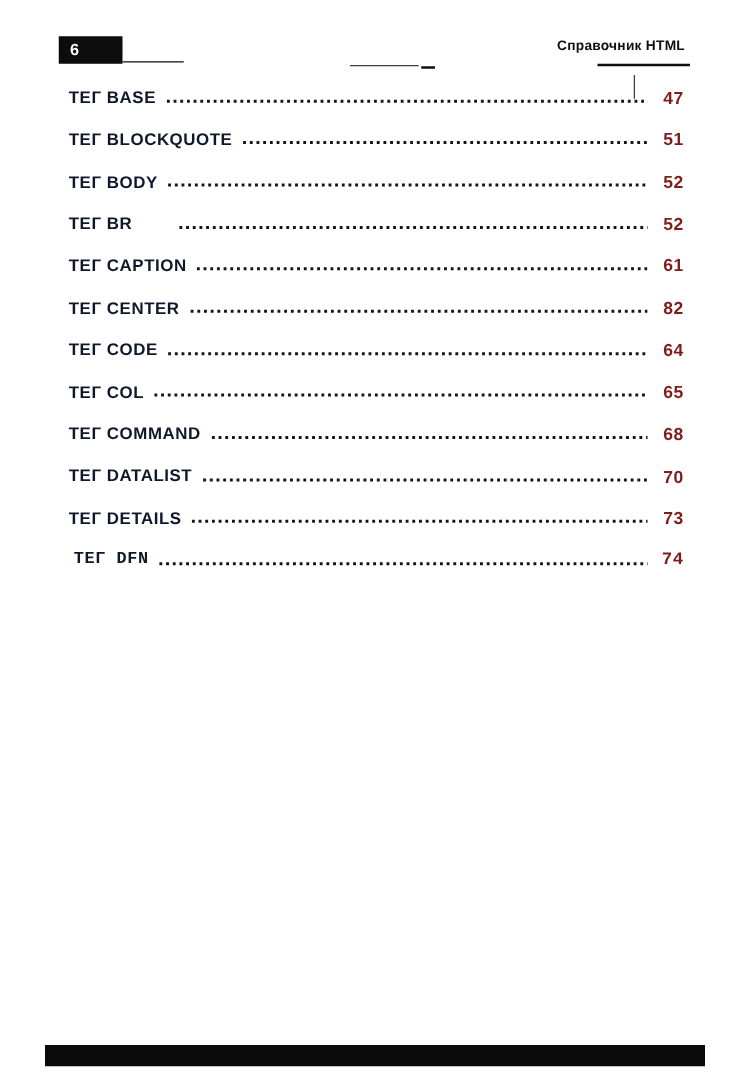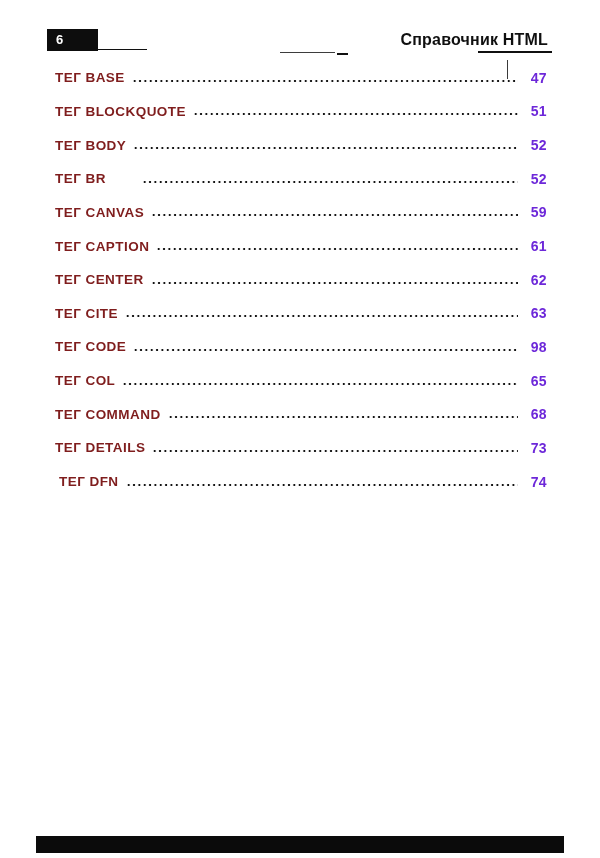--- a/index.html
+++ b/index.html
@@ -31,61 +31,61 @@
   .center-line{
     position:absolute;left:280px;top:51.5px;
     width:55px;height:1px;background:#3d3d3d;
   }
   .center-dash{
     position:absolute;left:337px;top:52.5px;
     width:11px;height:2.5px;background:#101010;
   }
   .running-head{
     position:absolute;top:31px;right:52px;
-    font-size:16px;font-weight:700;color:#0f0f0f;
+    font-size:11px;font-weight:700;color:#0f0f0f;
     letter-spacing:0.2px;white-space:nowrap;margin-left:33px;
   }
   .running-head-underline{
     position:absolute;left:478px;top:50.5px;
     width:74px;height:2px;background:#101010;
   }
   .scan-mark{
     position:absolute;left:507px;top:60px;
     width:1px;height:19px;background:#3a3a3a;
   }
   
   .toc{
     position:absolute;left:55px;top:61px;
     width:492px;
   }
   .row{
     height:33.65px;
     display:flex;align-items:center;
   }
-  .row.indent{padding-left:4px;}
+  .row.indent{padding-left:4px;font-family:Liberation Mono, monospace;}
   .label{
-    font-size:13.5px;font-weight:700;color:#7f1d1d;
+    font-size:13.5px;font-weight:700;color:#0f172a;
     letter-spacing:0.45px;white-space:nowrap;
     flex:0 0 auto;
   }
   .leader{
     flex:1 1 auto;
     height:4px;
     margin-left:7px;margin-right:5px;
     transform:translateY(3px);
     background-image:radial-gradient(circle, #141414 1.1px, rgba(0,0,0,0) 1.45px);
     background-size:5.35px 4px;
     background-repeat:repeat-x;
     background-position:left center;
   }
   .row.gap .leader{margin-left:36px;}
   .num{
     flex:0 0 auto;
     min-width:24px;text-align:right;
-    font-size:14px;font-weight:700;color:#6d28d9;
+    font-size:14px;font-weight:700;color:#7f1d1d;
     letter-spacing:0.4px;
   }
   
   .footer-bar{
     position:absolute;left:36px;top:836px;
     width:528px;height:17px;background:#0b0b0b;
   }
 </style>
 </head>
 <body>
@@ -120,53 +120,48 @@
         <span class="label">ТЕГ BODY</span>
         <span class="leader"></span>
         <span class="num">52</span>
       </div>
       <div class="row gap">
         <span class="label">ТЕГ BR</span>
         <span class="leader"></span>
         <span class="num">52</span>
       </div>
       <div class="row">
-        <span class="label">ТЕГ CANVAS</span>
-        <span class="leader"></span>
-        <span class="num">59</span>
-      </div>
-      <div class="row">
         <span class="label">ТЕГ CAPTION</span>
         <span class="leader"></span>
         <span class="num">61</span>
       </div>
       <div class="row">
         <span class="label">ТЕГ CENTER</span>
         <span class="leader"></span>
-        <span class="num">62</span>
-      </div>
-      <div class="row">
-        <span class="label">ТЕГ CITE</span>
-        <span class="leader"></span>
-        <span class="num">63</span>
+        <span class="num">82</span>
       </div>
       <div class="row">
         <span class="label">ТЕГ CODE</span>
         <span class="leader"></span>
-        <span class="num">98</span>
+        <span class="num">64</span>
       </div>
       <div class="row">
         <span class="label">ТЕГ COL</span>
         <span class="leader"></span>
         <span class="num">65</span>
       </div>
       <div class="row">
         <span class="label">ТЕГ COMMAND</span>
         <span class="leader"></span>
         <span class="num">68</span>
+      </div>
+      <div class="row">
+        <span class="label">ТЕГ DATALIST</span>
+        <span class="leader"></span>
+        <span class="num">70</span>
       </div>
       <div class="row">
         <span class="label">ТЕГ DETAILS</span>
         <span class="leader"></span>
         <span class="num">73</span>
       </div>
       <div class="row indent">
         <span class="label">ТЕГ DFN</span>
         <span class="leader"></span>
         <span class="num">74</span>

